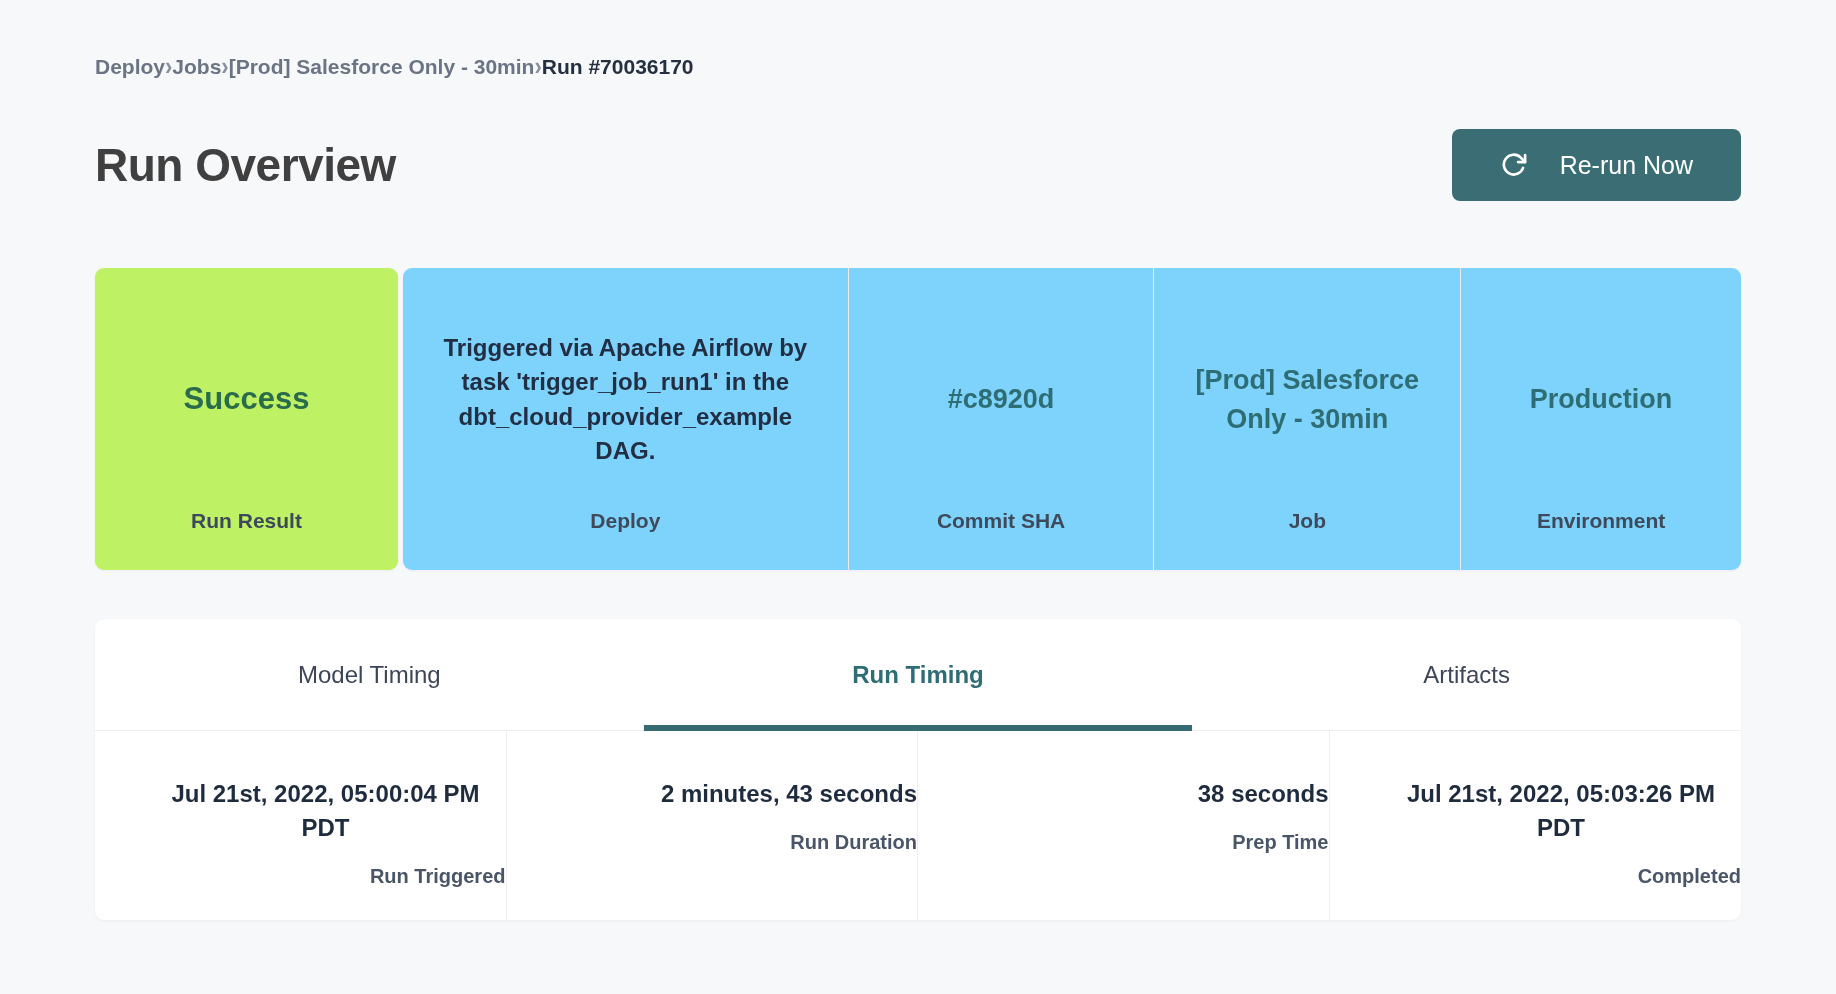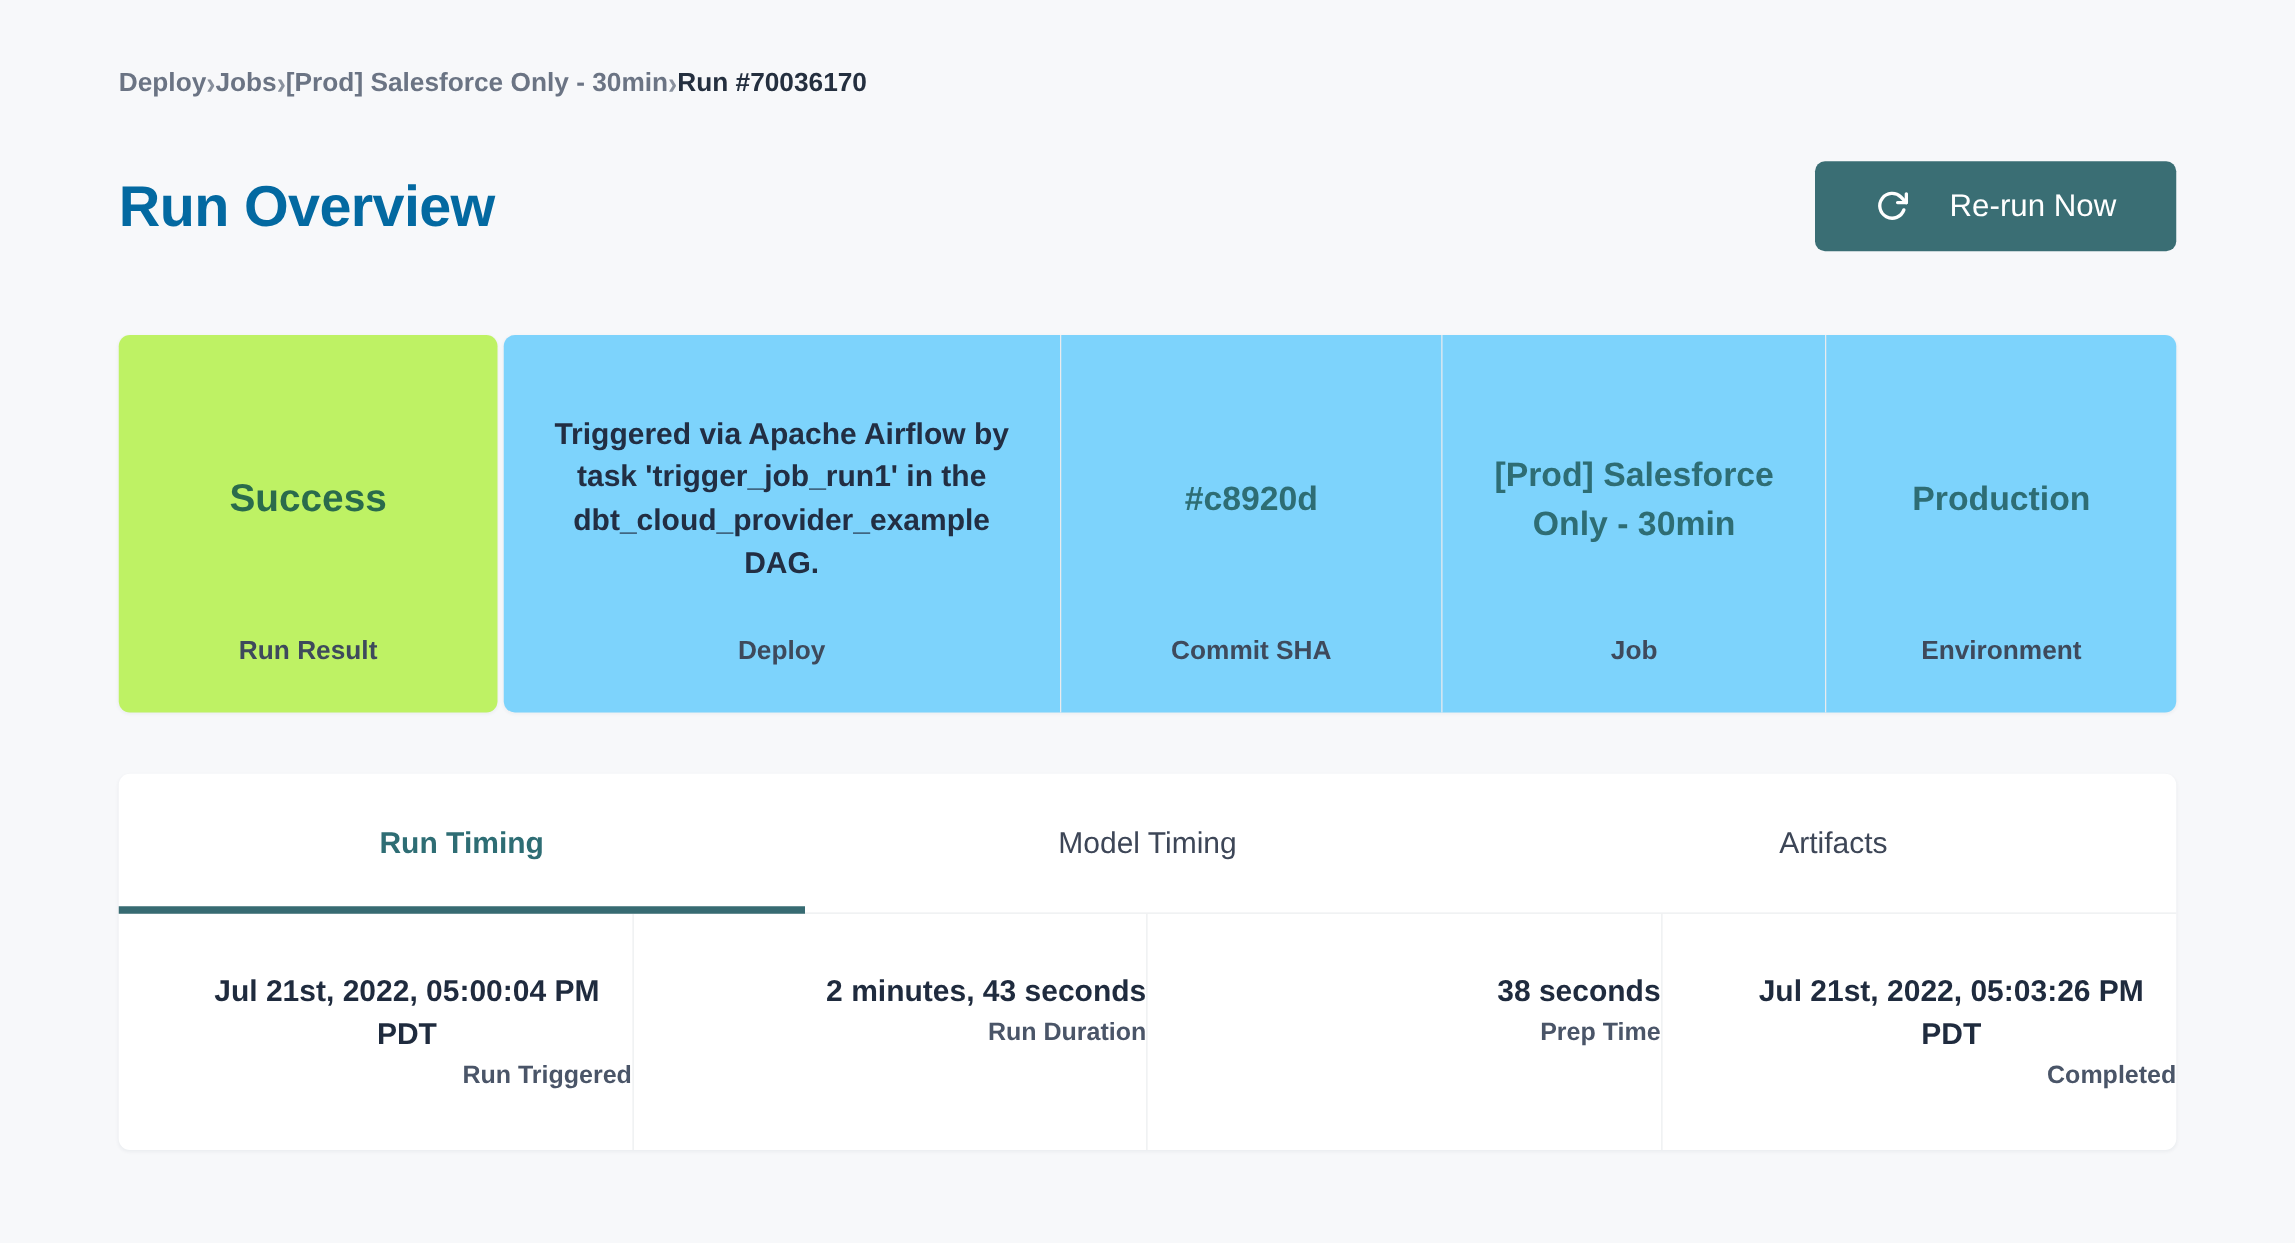--- a/index.html
+++ b/index.html
@@ -14,21 +14,21 @@
   .container { width: 1646px; margin: 0 auto; padding-top: 54px; }
 
   
   .breadcrumb { display: flex; align-items: center; font-size: 21px; color: #6b7484; font-weight: 600; }
   .crumb { color: #6b7484; cursor: pointer; }
   .crumb.current { color: #242f3f; font-weight: 700; cursor: default; }
   .crumb-sep { color: #8a919e; font-size: 22px; font-weight: 700; transform: scaleY(1.15); }
 
   
   .header-row { display: flex; justify-content: space-between; align-items: center; margin-top: 48px; height: 74px; }
-  .page-title { font-size: 46px; font-weight: 700; color: #0369a1; letter-spacing: -0.5px; }
+  .page-title { font-size: 46px; font-weight: 700; color: #404040; letter-spacing: -0.5px; }
   .rerun-btn {
     display: flex; align-items: center; gap: 32px;
     background: #3a6e74; color: #ffffff; border: none; border-radius: 8px;
     height: 72px; padding: 0 48px; font-size: 25px; font-weight: 400;
     font-family: inherit; cursor: pointer;
   }
   .rerun-btn svg { display: block; }
 
   
   .summary-row { display: flex; gap: 5px; margin-top: 66px; height: 302px; }
@@ -54,21 +54,21 @@
   .detail-panel { margin-top: 49px; background: #ffffff; border-radius: 9px; box-shadow: 0 1px 3px rgba(22, 35, 60, 0.05); }
   .tab-row { display: flex; height: 112px; border-bottom: 1px solid #eceef0; }
   .tab { flex: 1; display: flex; align-items: center; justify-content: center; font-size: 24px; color: #3d4657; cursor: pointer; position: relative; }
   .tab.active { color: #2e6d74; font-weight: 700; }
   .tab.active::after { content: ""; position: absolute; left: 0; right: 0; bottom: -1px; height: 6px; background: #376b72; }
 
   .timing-row { display: grid; grid-template-columns: 1fr 1fr 1fr 1fr; height: 189px; }
   .timing-cell { border-right: 1px solid #eceef0; display: flex; flex-direction: column; align-items: flex-end; padding-top: 46px; text-align: center; }
   .timing-cell:last-child { border-right: none; }
   .timing-value { font-size: 24px; font-weight: 700; color: #1f2b3e; line-height: 1.42; max-width: 360px; }
-  .timing-label { font-size: 20px; font-weight: 600; color: #4a5568; margin-top: 4px; }
+  .timing-label { font-size: 20px; font-weight: 600; color: #4a5568; margin-top: 20px; }
 </style>
 </head>
 <body>
 
 <div class="container">
 
   <nav class="breadcrumb">
     <span class="crumb">Deploy</span>
     <span class="crumb-sep">›</span>
     <span class="crumb">Jobs</span>
@@ -128,22 +128,22 @@
           <span class="card-value link-value">Production</span>
         </div>
         <div class="card-label">Environment</div>
       </div>
 
     </div>
   </div>
 
   <div class="detail-panel">
     <div class="tab-row">
+      <div class="tab">Model Timing</div>
       <div class="tab active">Run Timing</div>
-      <div class="tab">Model Timing</div>
       <div class="tab">Artifacts</div>
     </div>
 
     <div class="timing-row">
 
       <div class="timing-cell">
         <div class="timing-value">Jul 21st, 2022, 05:00:04 PM PDT</div>
         <div class="timing-label">Run Triggered</div>
       </div>
 

